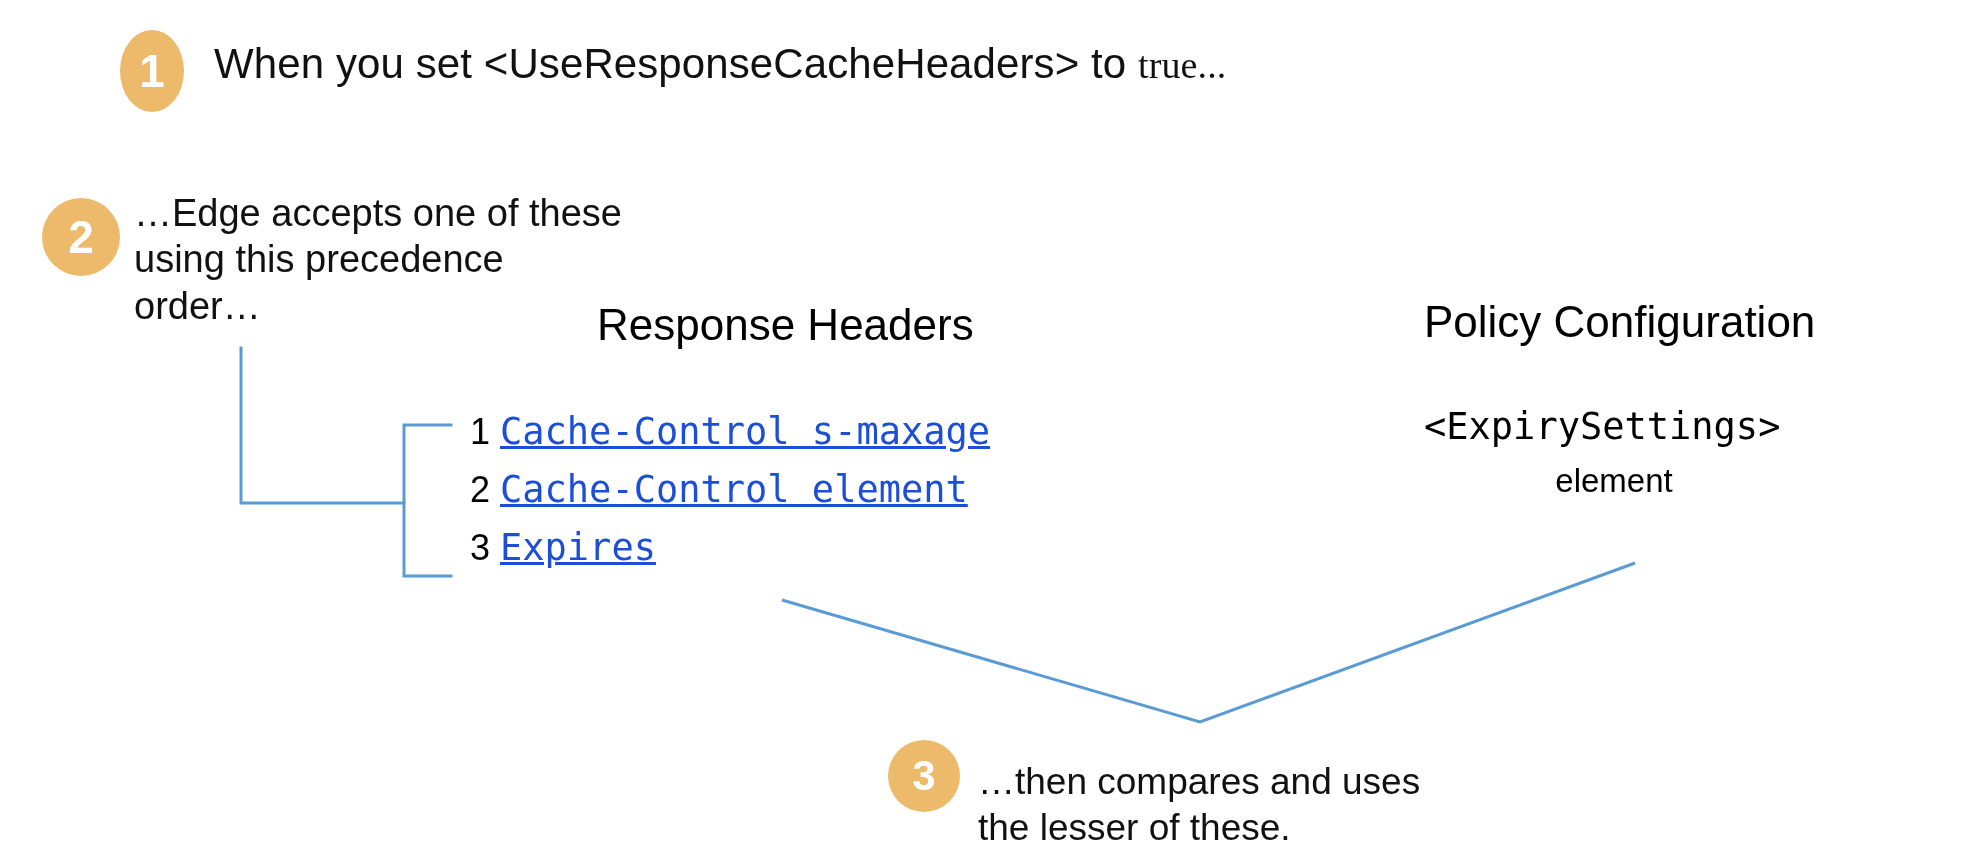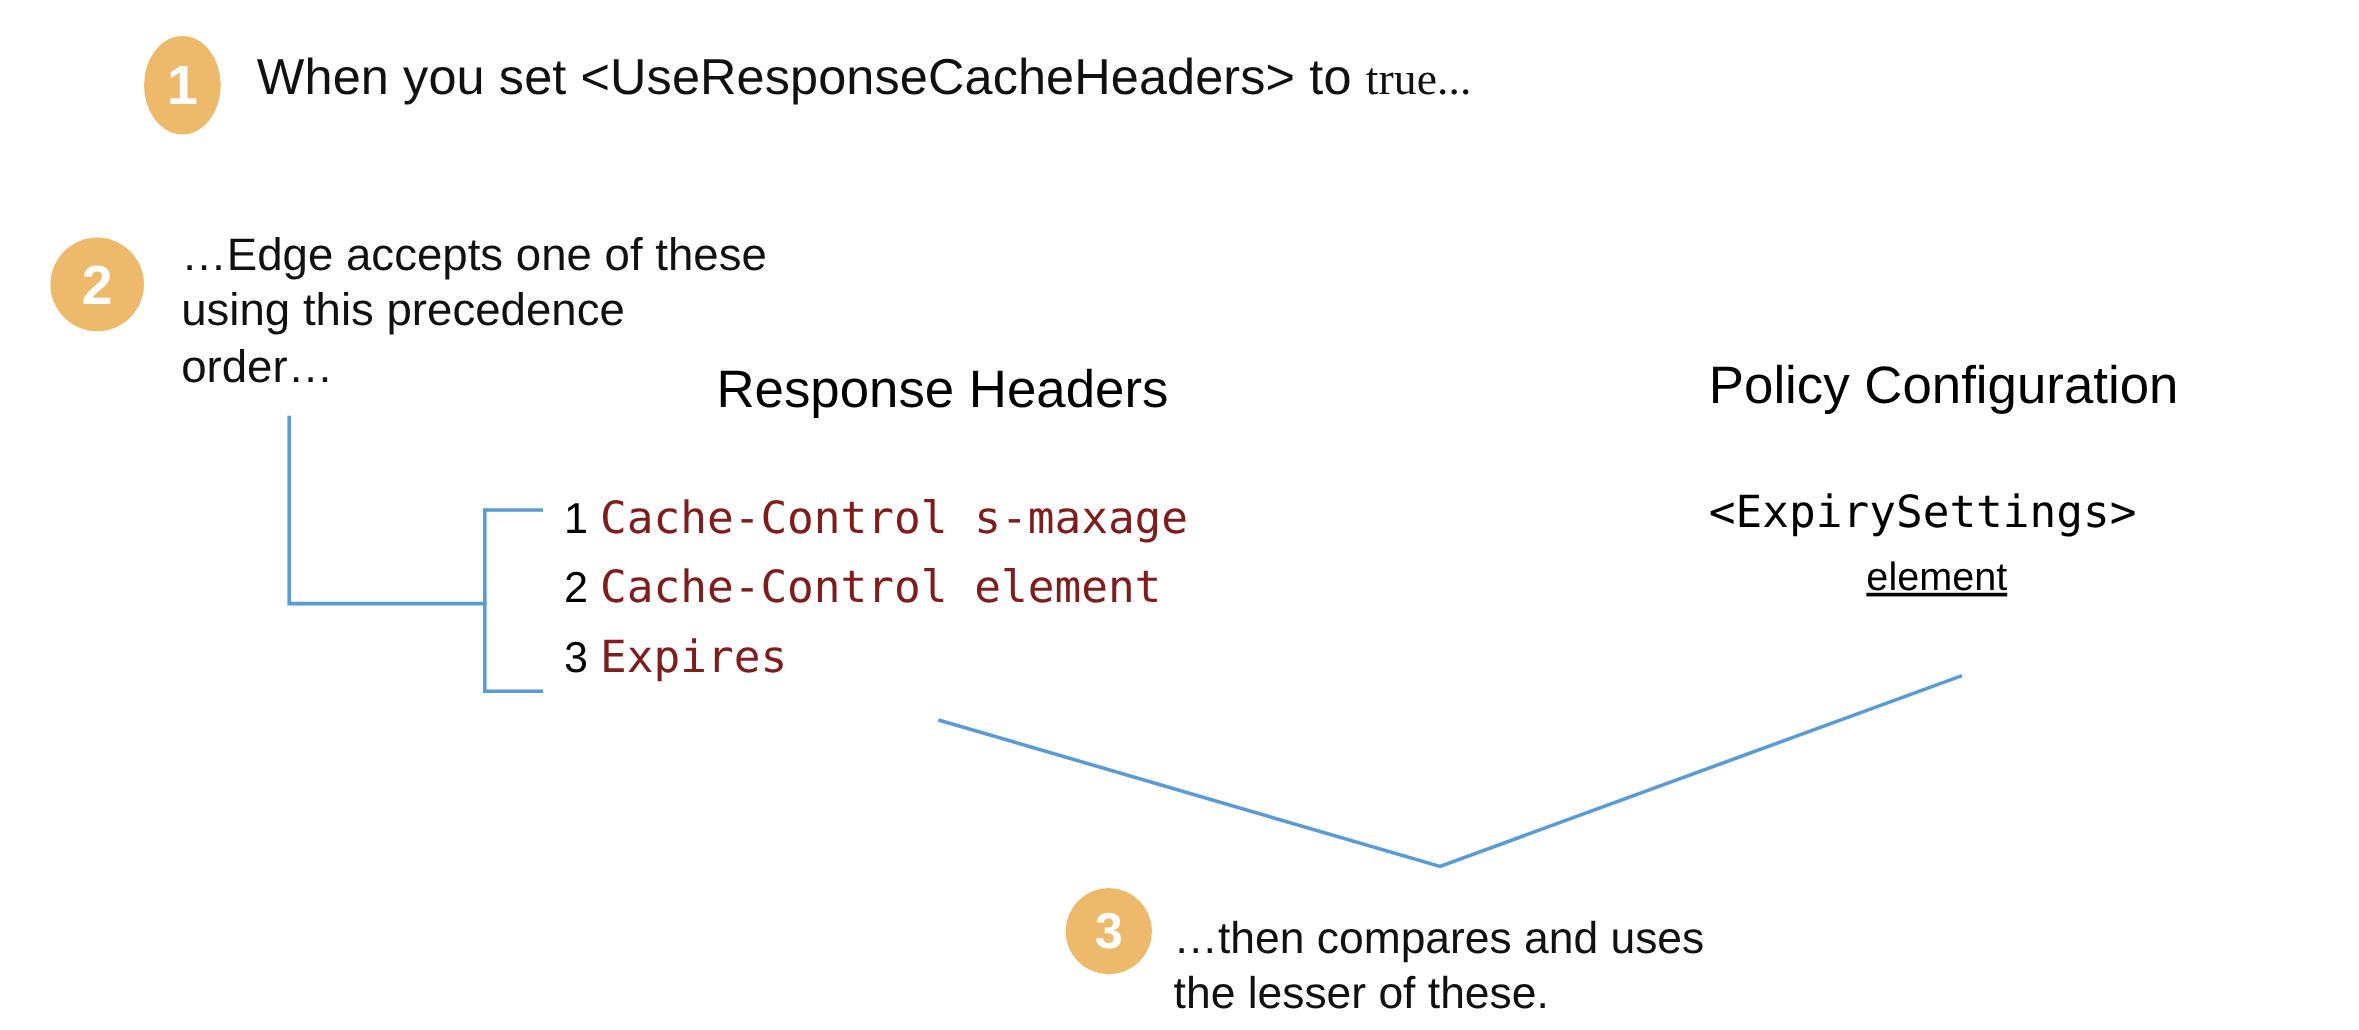--- a/index.html
+++ b/index.html
@@ -67,21 +67,20 @@
   }
   #step1-text .mono {
     font-family: Liberation Serif, serif;
     font-size: 38px;
   }
   #step2-text {
     left: 134px; top: 190px;
     font-size: 38px;
     line-height: 1.22;
     width: 520px;
-    margin-left: 17px;
   }
   #step3-text {
     left: 978px; top: 735px;
     font-size: 37px;
     line-height: 1.24;
     text-align: left;
     width: 470px;
     margin-top: 24px;
   }
 
@@ -109,22 +108,23 @@
   .list-num {
     font-family: "Liberation Sans", sans-serif;
     font-size: 36px;
     width: 30px;
     text-align: left;
     color: #000000;
   }
   .list-code {
     font-family: "DejaVu Sans Mono", "Liberation Mono", monospace;
     font-size: 37px;
-    color: #7f1d1d;
+    color: #1d4ed8;
     white-space: pre;
+    text-decoration: underline;
   }
 
   
   #policy-element-name {
     position: absolute;
     left: 1424px; top: 405px;
     width: 380px;
     text-align: left;
     font-family: "DejaVu Sans Mono", "Liberation Mono", monospace;
     font-size: 37px;
@@ -132,21 +132,20 @@
     white-space: nowrap;
   }
   #policy-element-label {
     position: absolute;
     left: 1424px; top: 462px;
     width: 380px;
     text-align: center;
     font-family: "Liberation Sans", sans-serif;
     font-size: 33px;
     color: #000000;
-    text-decoration: underline;
   }
 
   
   #connectors {
     position: absolute;
     left: 0; top: 0;
     width: 1966px; height: 858px;
     pointer-events: none;
   }
 </style>

